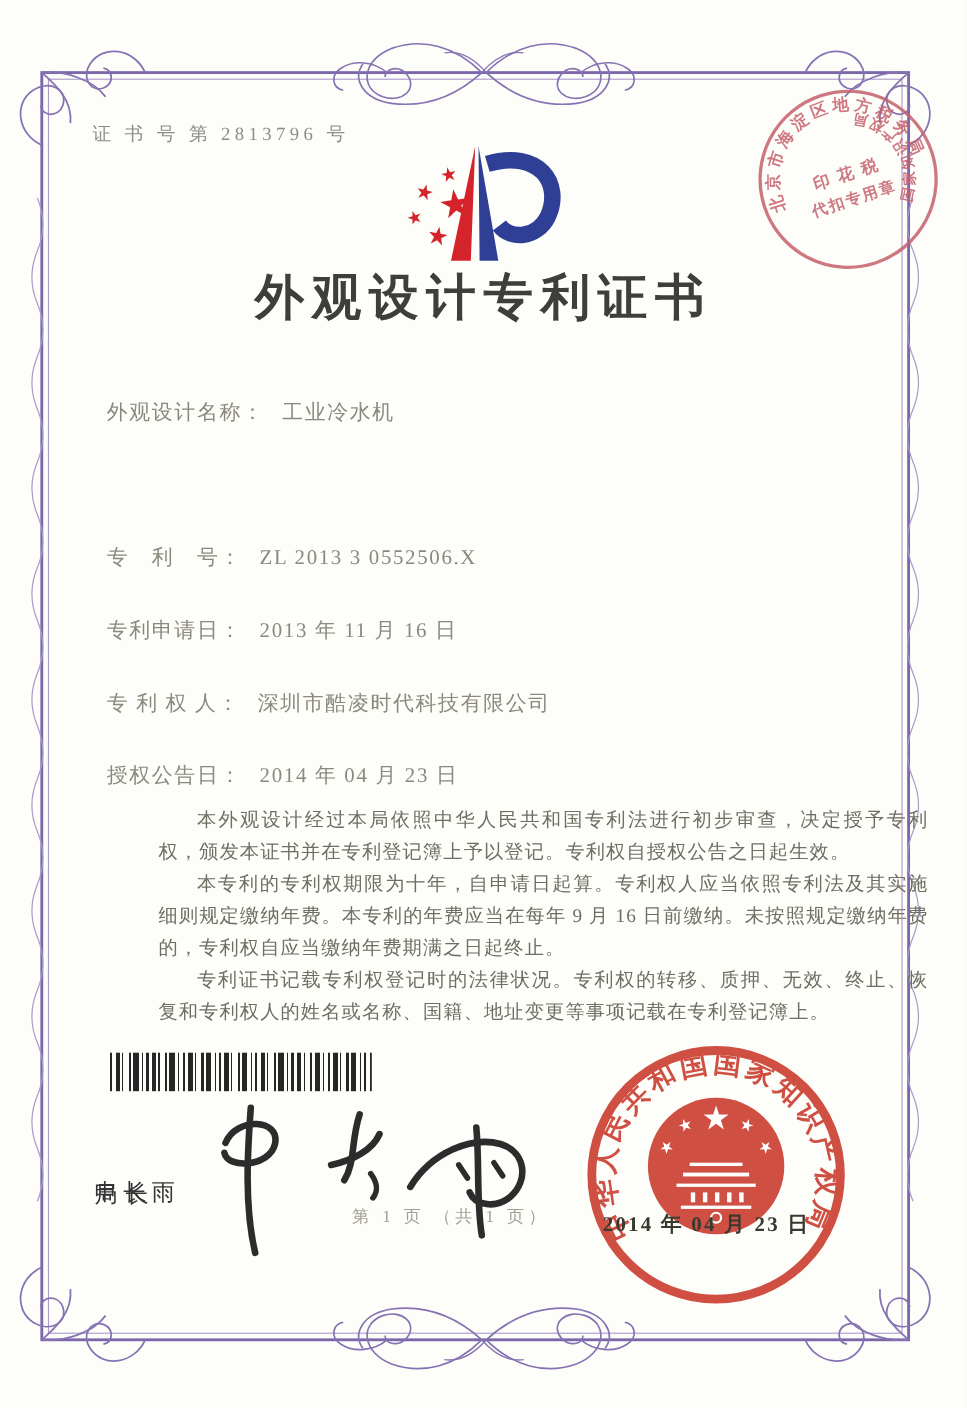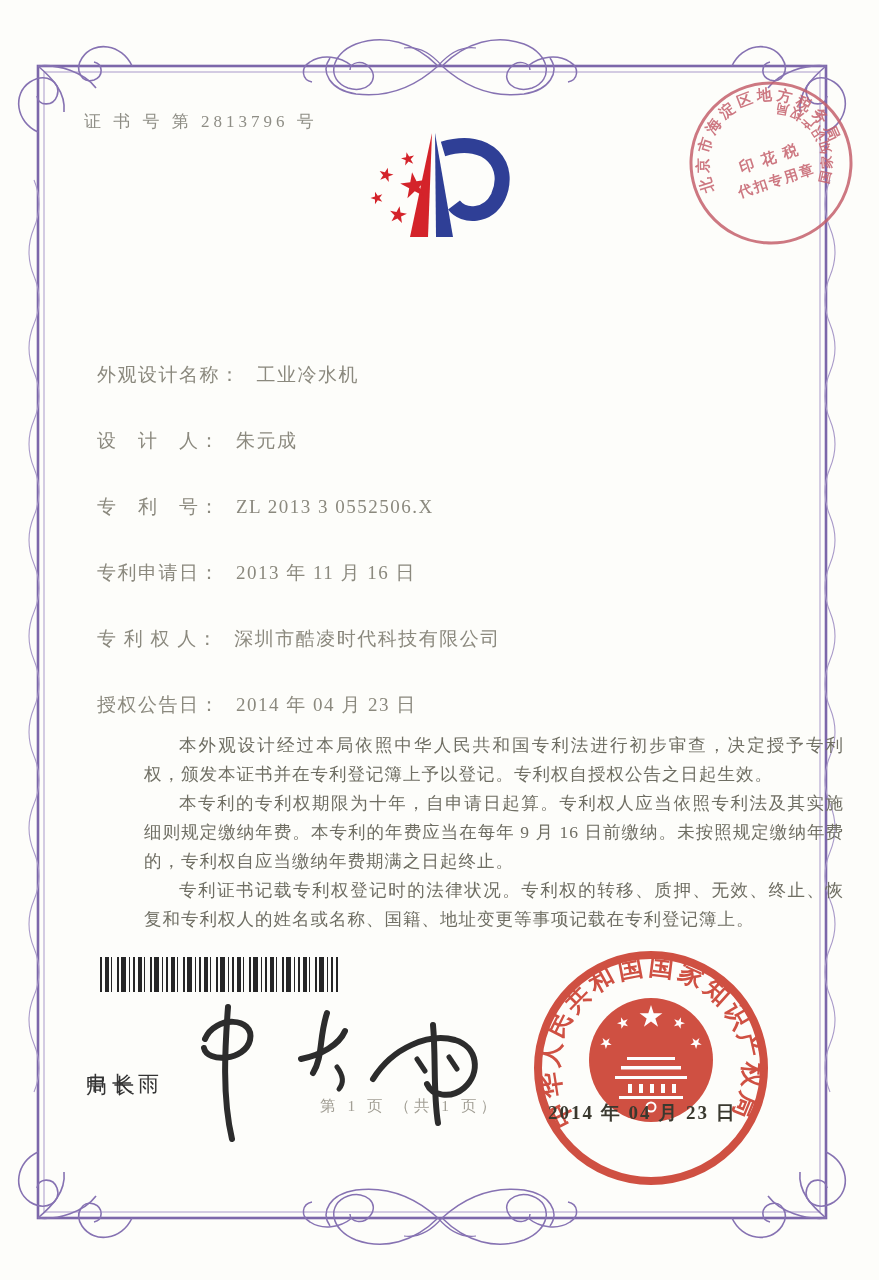--- a/index.html
+++ b/index.html
@@ -110,26 +110,24 @@
     </g>
     <g fill="#d4232a">
       <use href="#star" transform="translate(68,34) scale(7) rotate(-12)"></use>
       <use href="#star" transform="translate(46,50) scale(7.5) rotate(14)"></use>
       <use href="#star" transform="translate(74,61) scale(14) rotate(-8)"></use>
       <use href="#star" transform="translate(37,73) scale(6.5) rotate(-18)"></use>
       <use href="#star" transform="translate(58,90) scale(9) rotate(10)"></use>
     </g>
   </svg>
 
+  <div class="abs title">外观设计专利证书</div>
 
   <div class="abs field-row" style="top:362px">
     <span class="lbl">外观设计名称：</span><span>工业冷水机</span>
-  </div>
-  <div class="abs field-row" style="top:428px">
-    <span class="lbl">设　计　人：</span><span>朱元成</span>
   </div>
   <div class="abs field-row" style="top:494px">
     <span class="lbl">专　利　号：</span><span>ZL 2013 3 0552506.X</span>
   </div>
   <div class="abs field-row" style="top:560px">
     <span class="lbl">专利申请日：</span><span>2013 年 11 月 16 日</span>
   </div>
   <div class="abs field-row" style="top:626px">
     <span class="lbl">专 利 权 人：</span><span>深圳市酷凌时代科技有限公司</span>
   </div>

